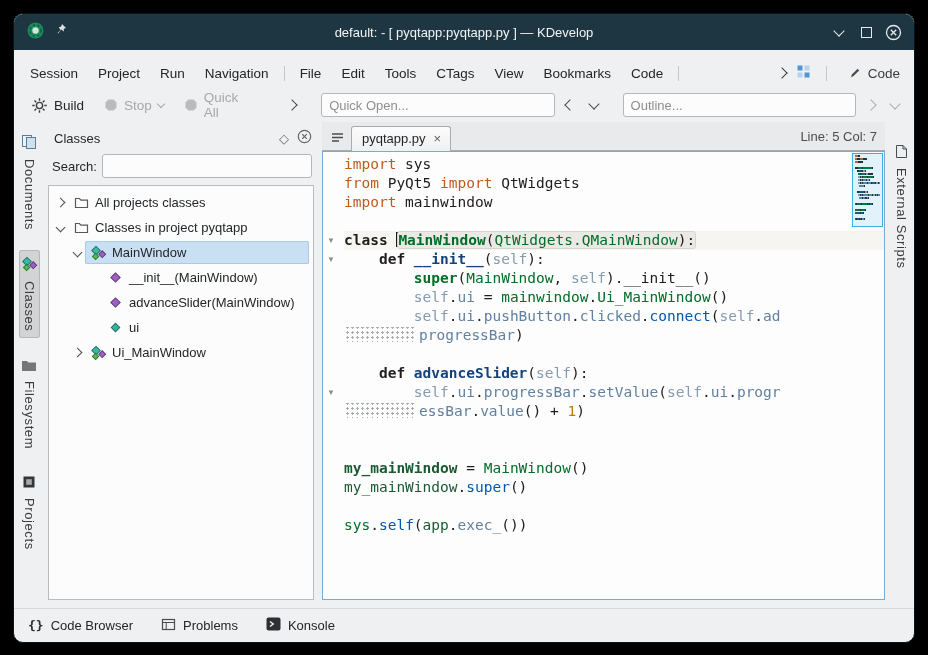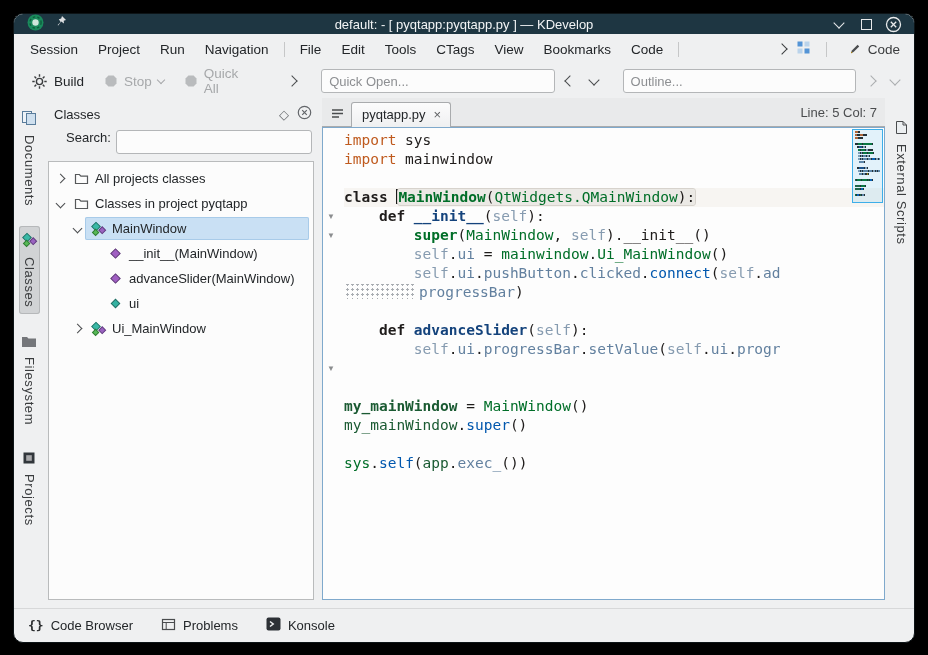--- a/index.html
+++ b/index.html
@@ -1,33 +1,33 @@
 <!DOCTYPE html>
 <html style="--tk-kw: #bf5a1e; --tk-kb: #1f1c1b; --tk-ty: #006e28; --tk-de: #006e28; --tk-fn: #14437c; --tk-sf: #869bb0; --tk-at: #62809f; --tk-ca: #0057ae; --tk-nu: #b08000; --tk-vb: #1a5a32; --tk-vu: #1a5a32; --tk-pl: #1f1c1b;"><head>
 <meta charset="utf-8">
 <style>
   html,body{margin:0;padding:0;}
   body{width:928px;height:655px;background:#000;position:relative;overflow:hidden;
        font-family:"Liberation Sans", sans-serif;color:#232629;}
   .window{position:absolute;left:13px;top:13px;width:900px;height:628px;background:#eff0f1;
           border-radius:10px;overflow:hidden;border:1px solid #0d1417;display:flex;flex-direction:column;}
   
-  .titlebar{height:20px;background:#1e3642;display:flex;align-items:center;color:#e8eaeb;flex:0 0 auto;}
+  .titlebar{height:36px;background:#1e3642;display:flex;align-items:center;color:#e8eaeb;flex:0 0 auto;}
   .tb-left{display:flex;align-items:center;gap:10px;padding-left:12px;width:170px;}
   .tb-title{flex:1;text-align:center;font-size:13px;color:#f2f4f5;}
   .tb-right{display:flex;align-items:center;gap:9px;padding-right:12px;width:170px;justify-content:flex-end;}
   .tb-btn{width:18px;height:18px;display:flex;align-items:center;justify-content:center;color:#e8eaeb;cursor:pointer;}
   .maxsq{width:9px;height:9px;border:1.3px solid #e8eaeb;display:inline-block;}
   .chev{display:inline-block;width:7px;height:7px;border-right:1.8px solid currentColor;border-bottom:1.8px solid currentColor;}
   .chev.down{transform:rotate(45deg);margin-top:-3px;}
   .chev.right{transform:rotate(-45deg);}
   .chev.left{transform:rotate(135deg);}
   .chev.sm{width:5px;height:5px;border-width:1.5px;}
   
-  .menubar{height:30px;display:flex;align-items:center;padding:0 8px 0 6px;flex:0 0 auto;}
+  .menubar{height:30px;display:flex;align-items:center;padding:8px 8px 0 6px;flex:0 0 auto;}
   .menubar-items{display:flex;align-items:center;}
   .mitem{padding:4px 10px;font-size:13.5px;color:#232629;border-radius:3px;cursor:default;}
   .msep{width:1px;height:15px;background:#c6c7c8;margin:0 5px;}
   .menu-extra{margin-left:auto;display:flex;align-items:center;gap:10px;color:#3a3c3e;}
   .code-btn{display:flex;align-items:center;gap:6px;font-size:13.5px;padding:3px 6px;}
   
   .toolbar{height:34px;display:flex;align-items:center;padding:0 10px;gap:6px;flex:0 0 auto;}
   .t-btn{display:flex;align-items:center;gap:6px;font-size:13.5px;padding:4px 7px;border-radius:3px;color:#232629;}
   .t-btn.disabled{color:#a6a8aa;}
   .t-input{height:22px;width:218px;background:#fcfcfc;border:1px solid #b4b6b8;border-radius:3px;
@@ -43,21 +43,21 @@
   .dockstrip.right{width:26px;padding-top:16px;}
   .vtab{display:flex;flex-direction:column;align-items:center;gap:5px;padding:6px 2px;margin-bottom:14px;border-radius:3px;cursor:pointer;}
   .vtab.active{background:#d1d3d5;box-shadow:inset 0 0 0 1px #b6b8ba;}
   .vlabel{writing-mode:vertical-rl;font-size:13px;color:#3a3c3e;letter-spacing:0.6px;}
   
   .classes-panel{width:266px;display:flex;flex-direction:column;padding:4px 6px 8px 4px;}
   .cp-header{display:flex;align-items:center;height:24px;padding:0 2px 0 6px;}
   .cp-title{font-size:13px;color:#232629;}
   .cp-icons{margin-left:auto;display:flex;align-items:center;gap:8px;color:#63666a;}
   .cp-detach{font-size:13px;line-height:1;}
-  .cp-search{display:flex;gap:5px;margin:4px 2px 0 18px;}
+  .cp-search{display:flex;align-items:center;gap:5px;margin:4px 2px 0 4px;}
   .cp-search label{font-size:13px;}
   .cp-search input{flex:1;height:22px;background:#fcfcfc;border:1px solid #b4b6b8;border-radius:3px;padding:0 6px;font-size:13px;}
   .tree{flex:1;margin-top:7px;background:#fcfcfc;border:1px solid #b9bbbc;overflow:hidden;padding-top:4px;}
   .trow{display:flex;align-items:center;height:25px;font-size:13px;color:#232629;cursor:default;}
   .texp{width:15px;display:flex;justify-content:center;align-items:center;flex:0 0 auto;}
   .xchev{display:inline-block;width:6px;height:6px;border-right:1.6px solid #4a4c4e;border-bottom:1.6px solid #4a4c4e;}
   .xchev.right{transform:rotate(-45deg);}
   .xchev.down{transform:rotate(45deg);}
   .tsel{display:flex;align-items:center;gap:5px;flex:1;height:23px;padding:0 4px;margin-right:4px;border-radius:2px;}
   .trow.selected .tsel{background:#c9e0f4;box-shadow:inset 0 0 0 1px #a8cbe9;}
@@ -399,31 +399,33 @@
             <div class="grow"></div>
             <div class="grow"></div>
             <div class="grow"></div>
             <div class="grow"></div>
             <div class="grow"></div>
             <div class="grow"></div>
             <div class="grow"></div>
           </div>
         <div class="code">
             <div class="crow"><span class="tk-kw">import</span><span class="tk-pl"> sys</span></div>
+            <div class="crow"><span class="tk-kw">from</span><span class="tk-pl"> PyQt5 </span><span class="tk-kw">import</span><span class="tk-pl"> QtWidgets</span></div>
             <div class="crow"><span class="tk-kw">import</span><span class="tk-pl"> mainwindow</span></div>
             <div class="crow"></div>
             <div class="crow cur"><span class="tk-kb">class </span><span class="caret"></span><span class="boxwrap"><span class="tk-de">MainWindow</span><span class="tk-pl">(</span><span class="tk-ty">QtWidgets.QMainWindow</span><span class="tk-pl">):</span></span></div>
             <div class="crow"><span class="tk-pl">    </span><span class="tk-kb">def </span><span class="tk-fn">__init__</span><span class="tk-pl">(</span><span class="tk-sf">self</span><span class="tk-pl">):</span></div>
             <div class="crow"><span class="tk-pl">        </span><span class="tk-de">super</span><span class="tk-pl">(</span><span class="tk-ty">MainWindow</span><span class="tk-pl">, </span><span class="tk-sf">self</span><span class="tk-pl">).__init__()</span></div>
             <div class="crow"><span class="tk-pl">        </span><span class="tk-sf">self</span><span class="tk-pl">.</span><span class="tk-at">ui</span><span class="tk-pl"> = </span><span class="tk-ty">mainwindow</span><span class="tk-pl">.</span><span class="tk-ty">Ui_MainWindow</span><span class="tk-pl">()</span></div>
             <div class="crow"><span class="tk-pl">        </span><span class="tk-sf">self</span><span class="tk-pl">.</span><span class="tk-at">ui</span><span class="tk-pl">.</span><span class="tk-at">pushButton</span><span class="tk-pl">.</span><span class="tk-at">clicked</span><span class="tk-pl">.</span><span class="tk-ca">connect</span><span class="tk-pl">(</span><span class="tk-sf">self</span><span class="tk-pl">.</span><span class="tk-at">ad</span></div>
             <div class="crow"><span class="wrapind"></span><span class="tk-at">progressBar</span><span class="tk-pl">)</span></div>
             <div class="crow"></div>
             <div class="crow"><span class="tk-pl">    </span><span class="tk-kb">def </span><span class="tk-fn">advanceSlider</span><span class="tk-pl">(</span><span class="tk-sf">self</span><span class="tk-pl">):</span></div>
             <div class="crow"><span class="tk-pl">        </span><span class="tk-sf">self</span><span class="tk-pl">.</span><span class="tk-at">ui</span><span class="tk-pl">.</span><span class="tk-at">progressBar</span><span class="tk-pl">.</span><span class="tk-at">setValue</span><span class="tk-pl">(</span><span class="tk-sf">self</span><span class="tk-pl">.</span><span class="tk-at">ui</span><span class="tk-pl">.</span><span class="tk-at">progr</span></div>
+            <div class="crow"><span class="wrapind"></span><span class="tk-at">essBar</span><span class="tk-pl">.</span><span class="tk-at">value</span><span class="tk-pl">() + </span><span class="tk-nu">1</span><span class="tk-pl">)</span></div>
             <div class="crow"></div>
             <div class="crow"></div>
             <div class="crow"><span class="tk-vb">my_mainWindow</span><span class="tk-pl"> = </span><span class="tk-ty">MainWindow</span><span class="tk-pl">()</span></div>
             <div class="crow"><span class="tk-vu">my_mainWindow</span><span class="tk-pl">.</span><span class="tk-ca">super</span><span class="tk-pl">()</span></div>
             <div class="crow"></div>
             <div class="crow"><span class="tk-ty">sys</span><span class="tk-pl">.</span><span class="tk-ca">self</span><span class="tk-pl">(</span><span class="tk-vu">app</span><span class="tk-pl">.</span><span class="tk-at">exec_</span><span class="tk-pl">())</span></div>
           </div>
         <div class="minimap">
             <div class="mviewport" style="height: 72px;"></div>
             <div class="mrow">

